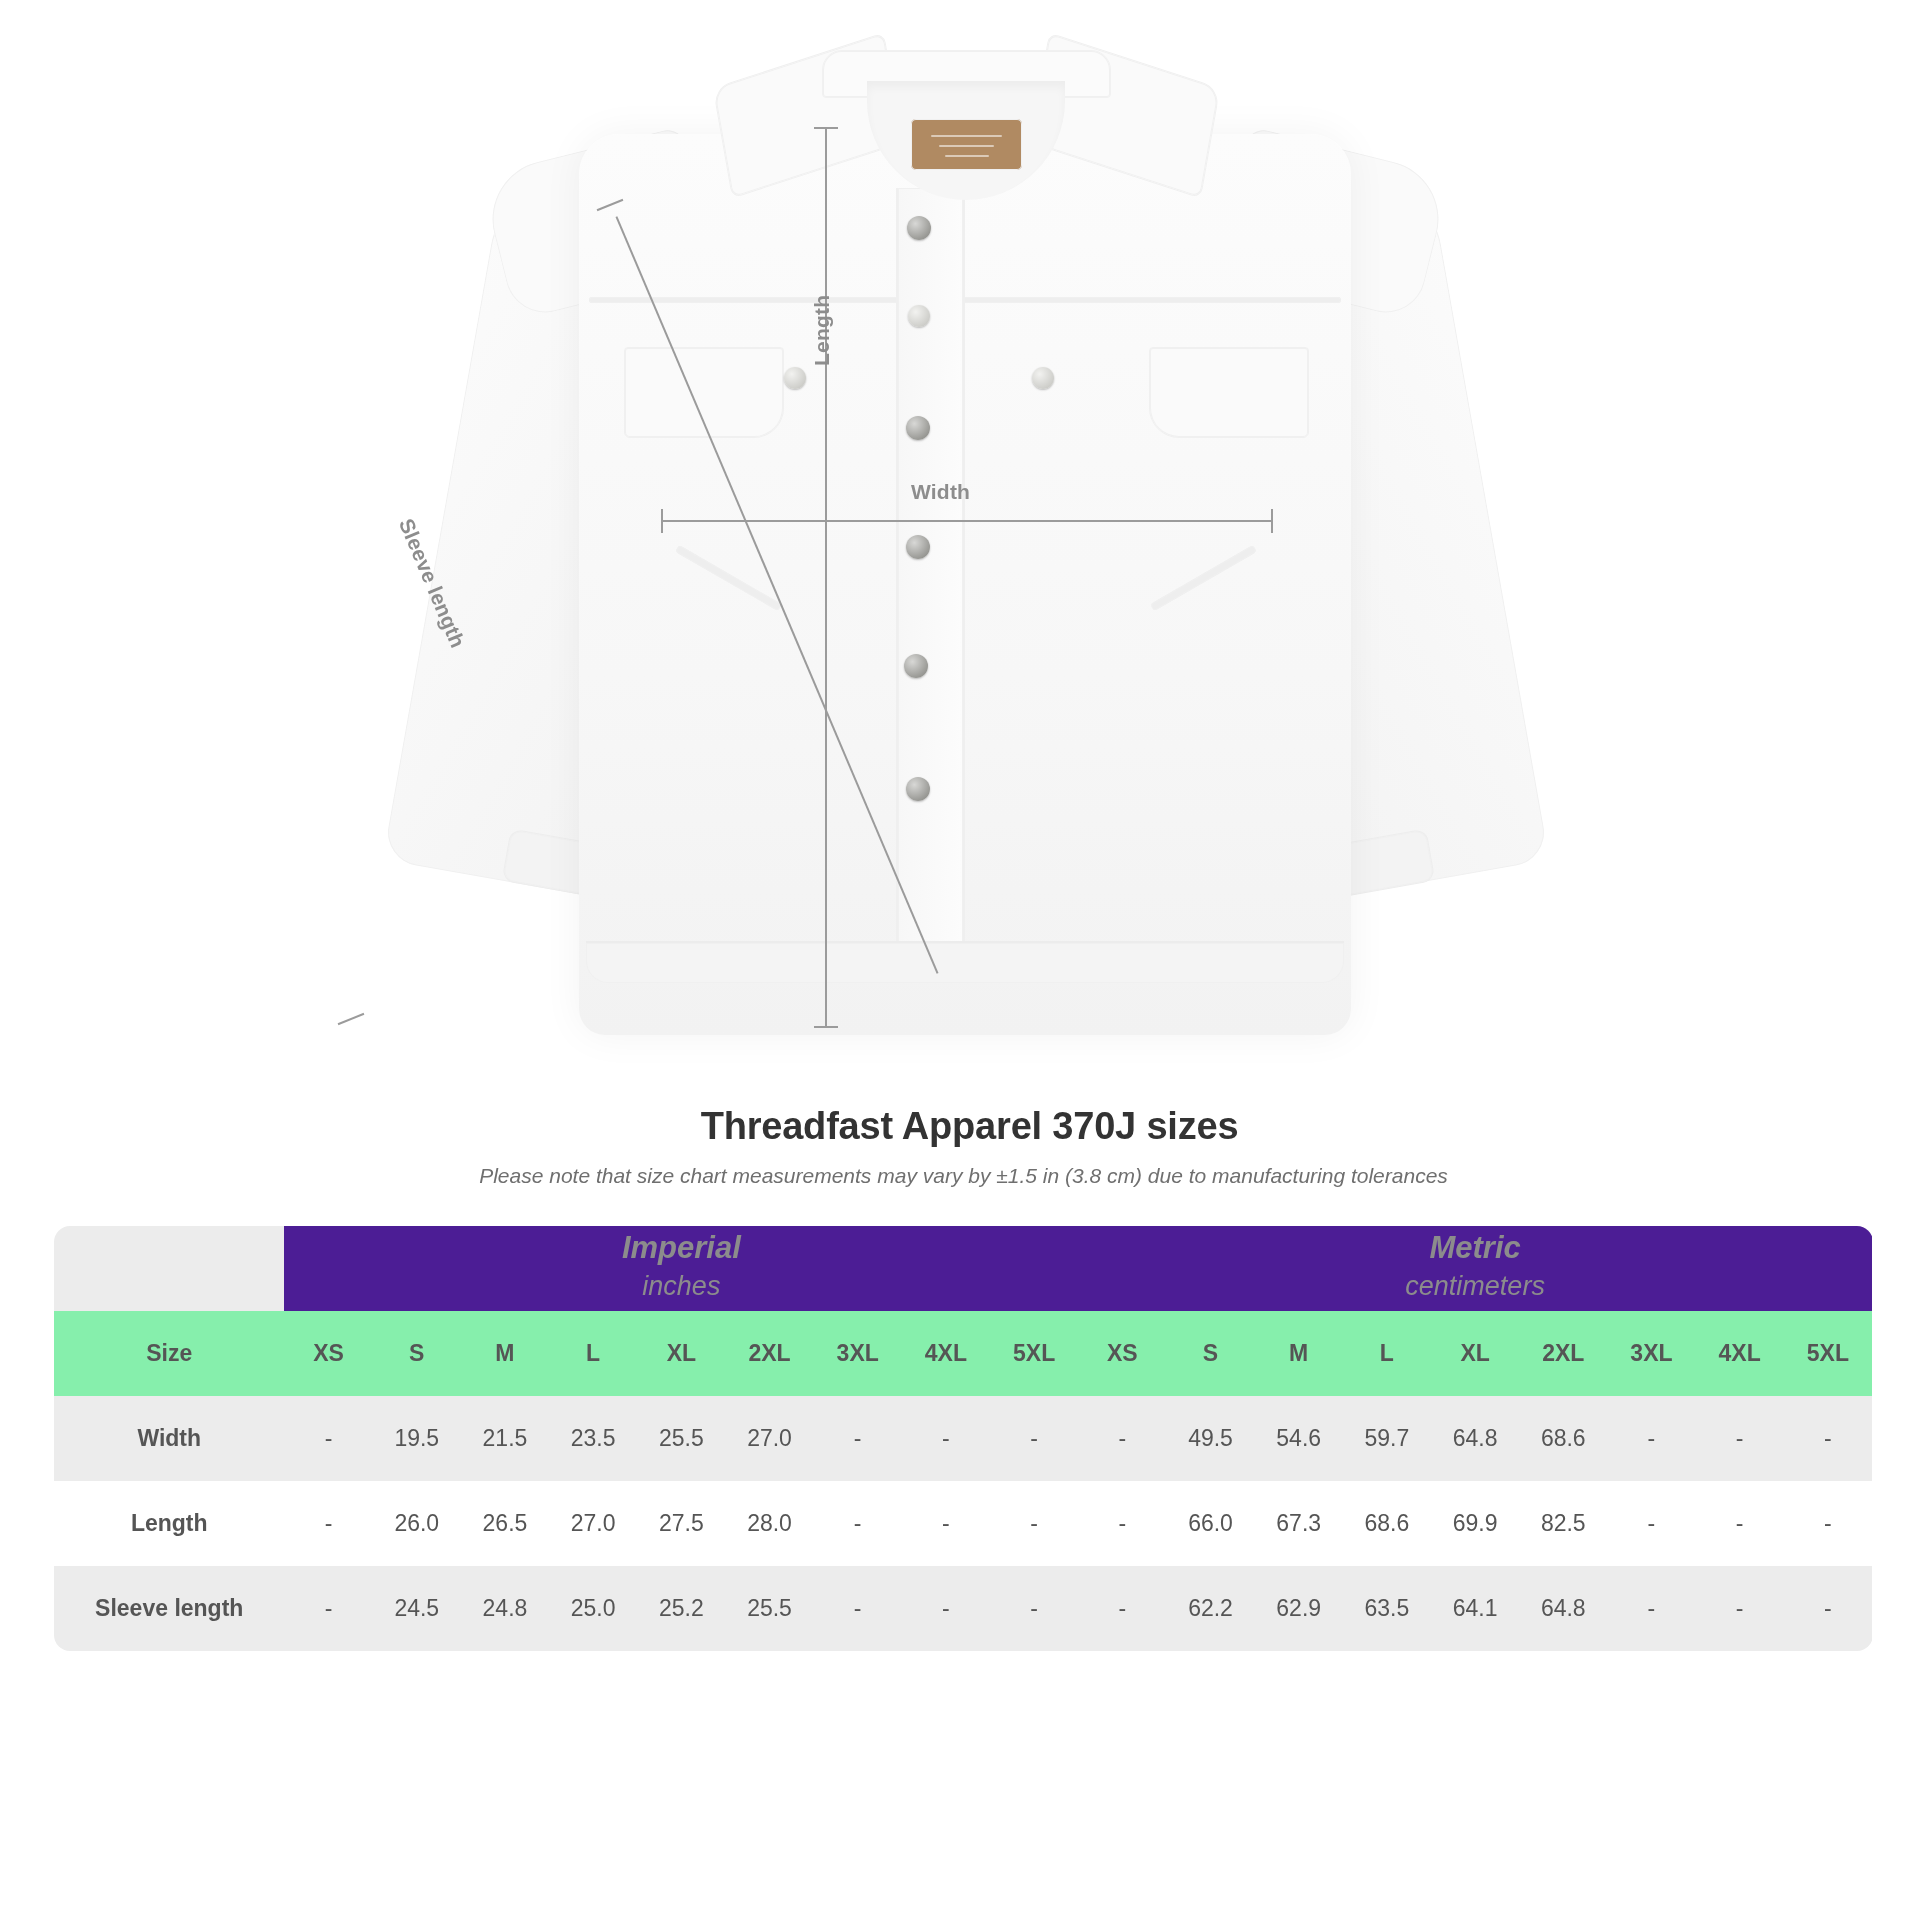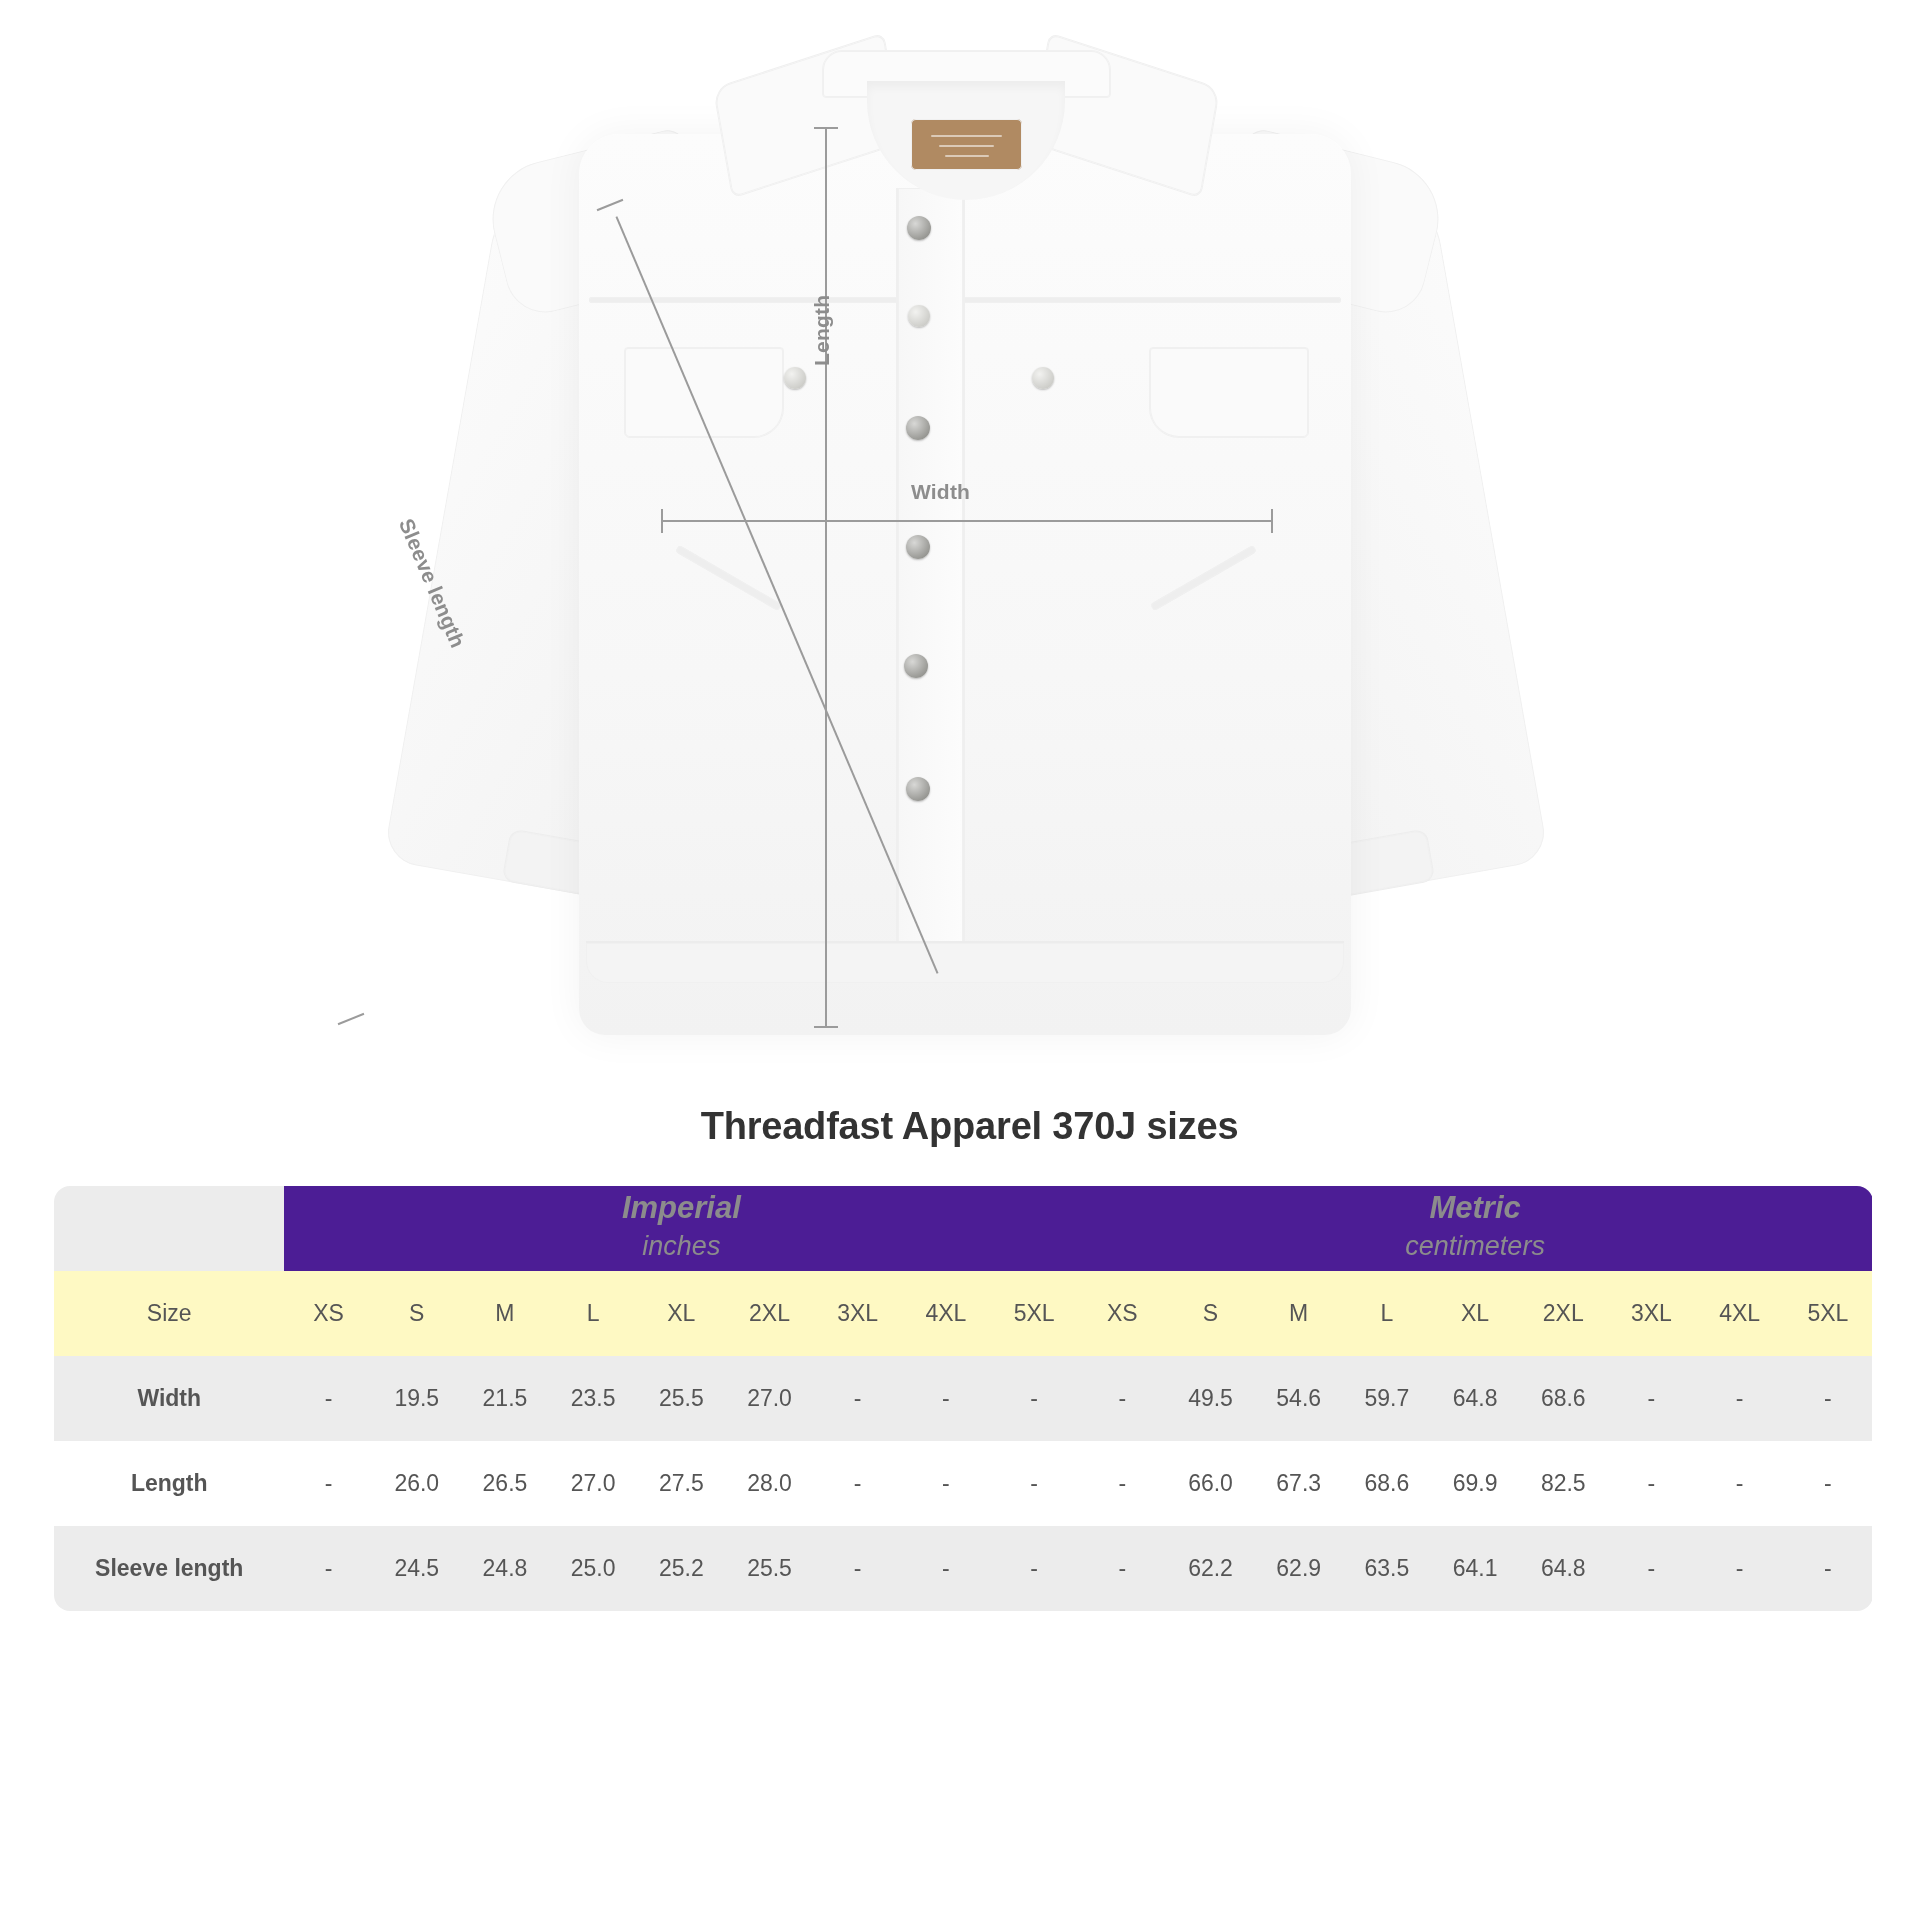--- a/index.html
+++ b/index.html
@@ -309,22 +309,22 @@
     line-height: 1.15;
   }
   .unit-row .unit-sub {
     font-size: 27px;
     font-style: italic;
     color: #8c8c8c;
     display: block;
     line-height: 1.5;
   }
   .hdr-row td {
-    background: #fef9c3;
-    font-weight: normal;
+    background: #86efac;
+    font-weight: bold;
     color: #6b6b6b;
     font-size: 24px;
     height: 95px;
   }
   .row-label {
     font-weight: bold;
     color: #5a5a5a;
     font-size: 25px;
   }
   tr.shade td { background: #ececec; }
@@ -385,20 +385,21 @@
   <div class="dim-label" style="left:911px; top:480px;">Width</div>
 
   <div class="dim-line" style="left:366px; top:594px; width:822px; height:2px; transform: rotate(67deg); transform-origin: center;"></div>
   <div class="dim-line" style="left:596px; top:204px; width:28px; height:2px; transform: rotate(-22deg);"></div>
   <div class="dim-line" style="left:337px; top:1018px; width:28px; height:2px; transform: rotate(-22deg);"></div>
   <div class="dim-label" style="left:416px; top:515px; transform: rotate(67deg); transform-origin: left top;">Sleeve length</div>
 </div>
 
 <div class="title-block">
   <div class="chart-title">Threadfast Apparel 370J sizes</div>
+  <div class="chart-note">Please note that size chart measurements may vary by ±1.5 in (3.8 cm) due to manufacturing tolerances</div>
 </div>
 
 <div class="table-wrap">
   <table class="size-chart">
     <colgroup>
       <col class="first-col">
       <col class="cell">
         <col class="cell">
         <col class="cell">
         <col class="cell">

